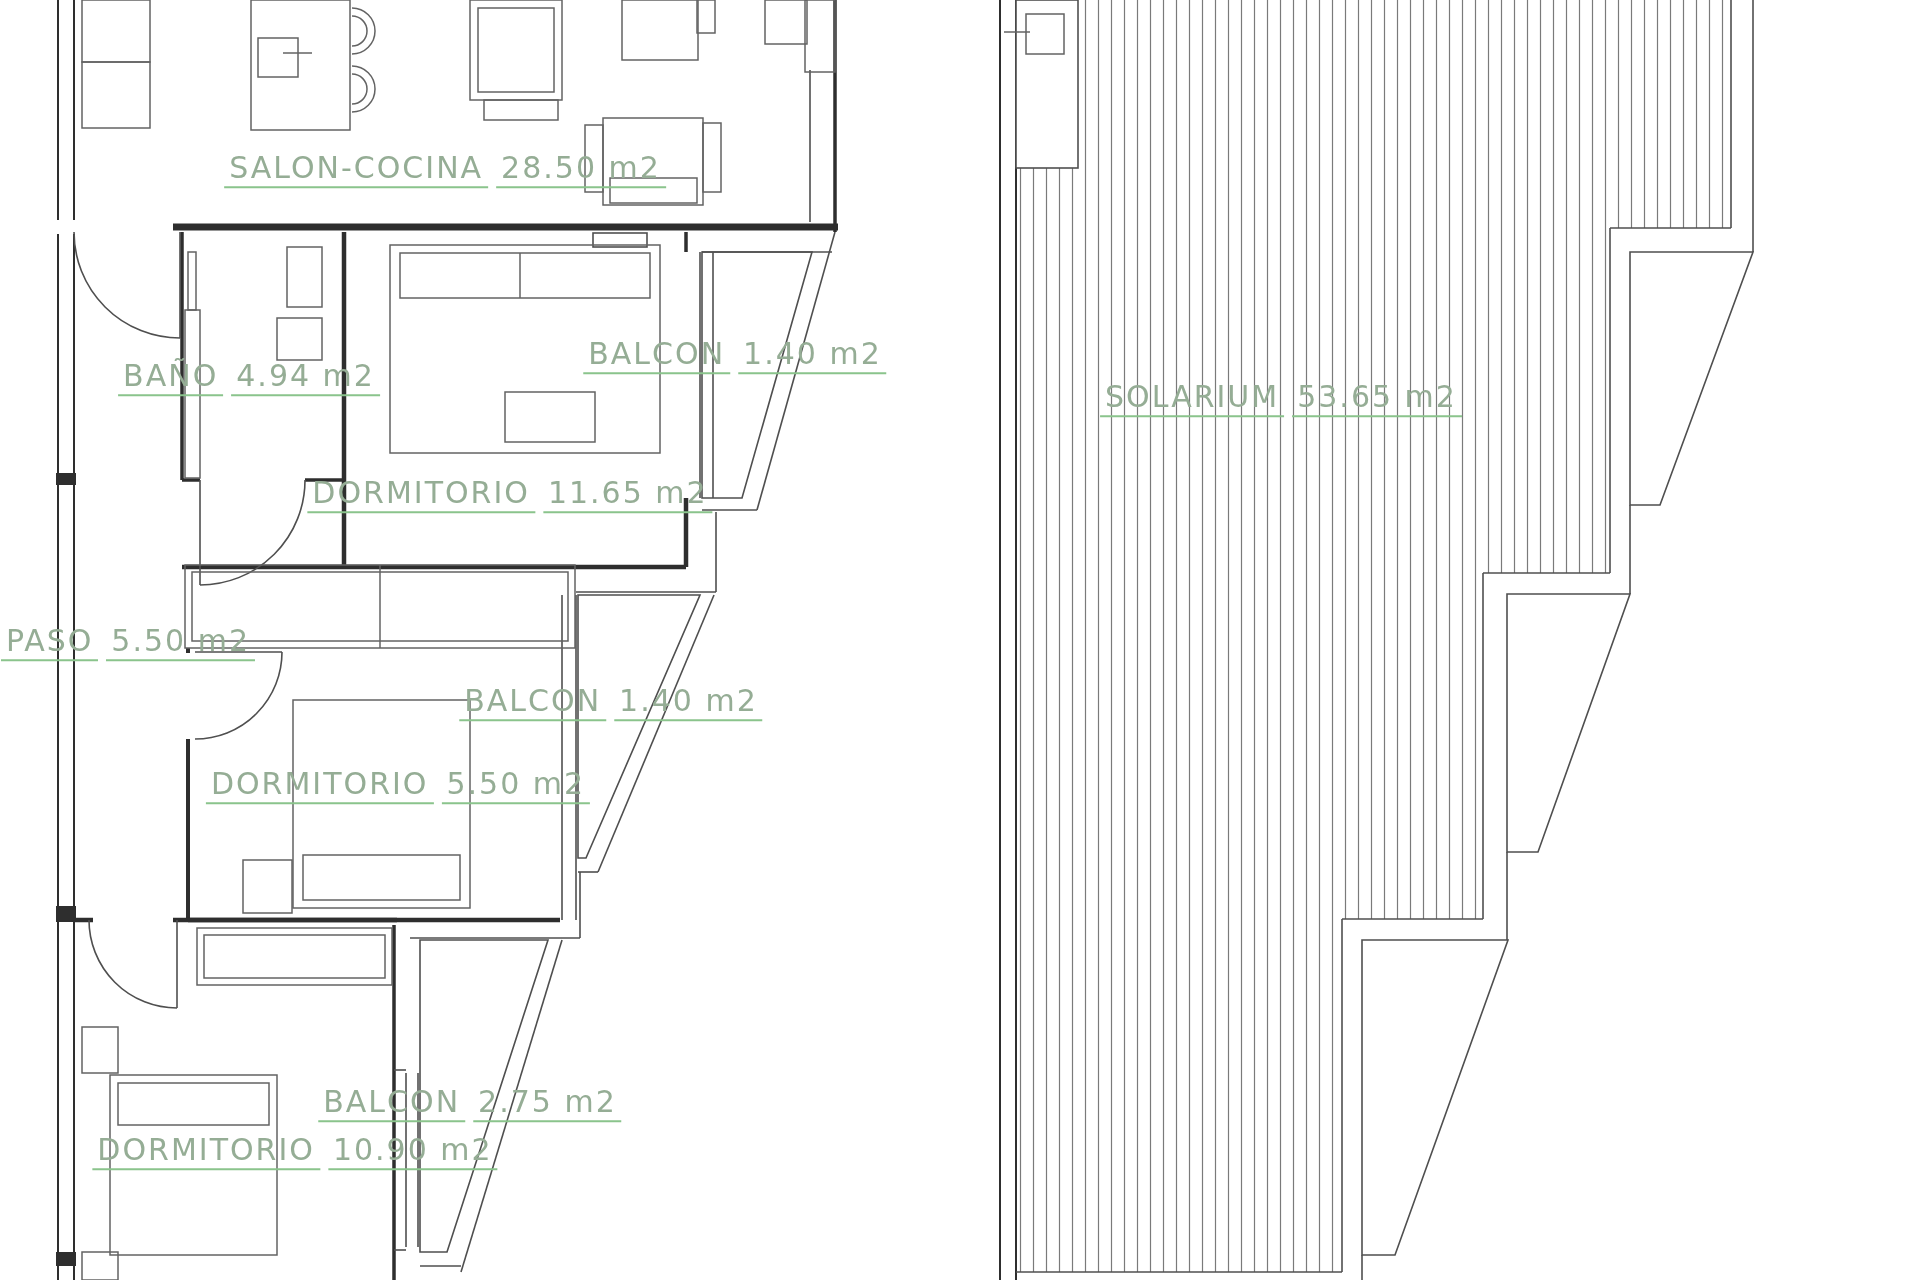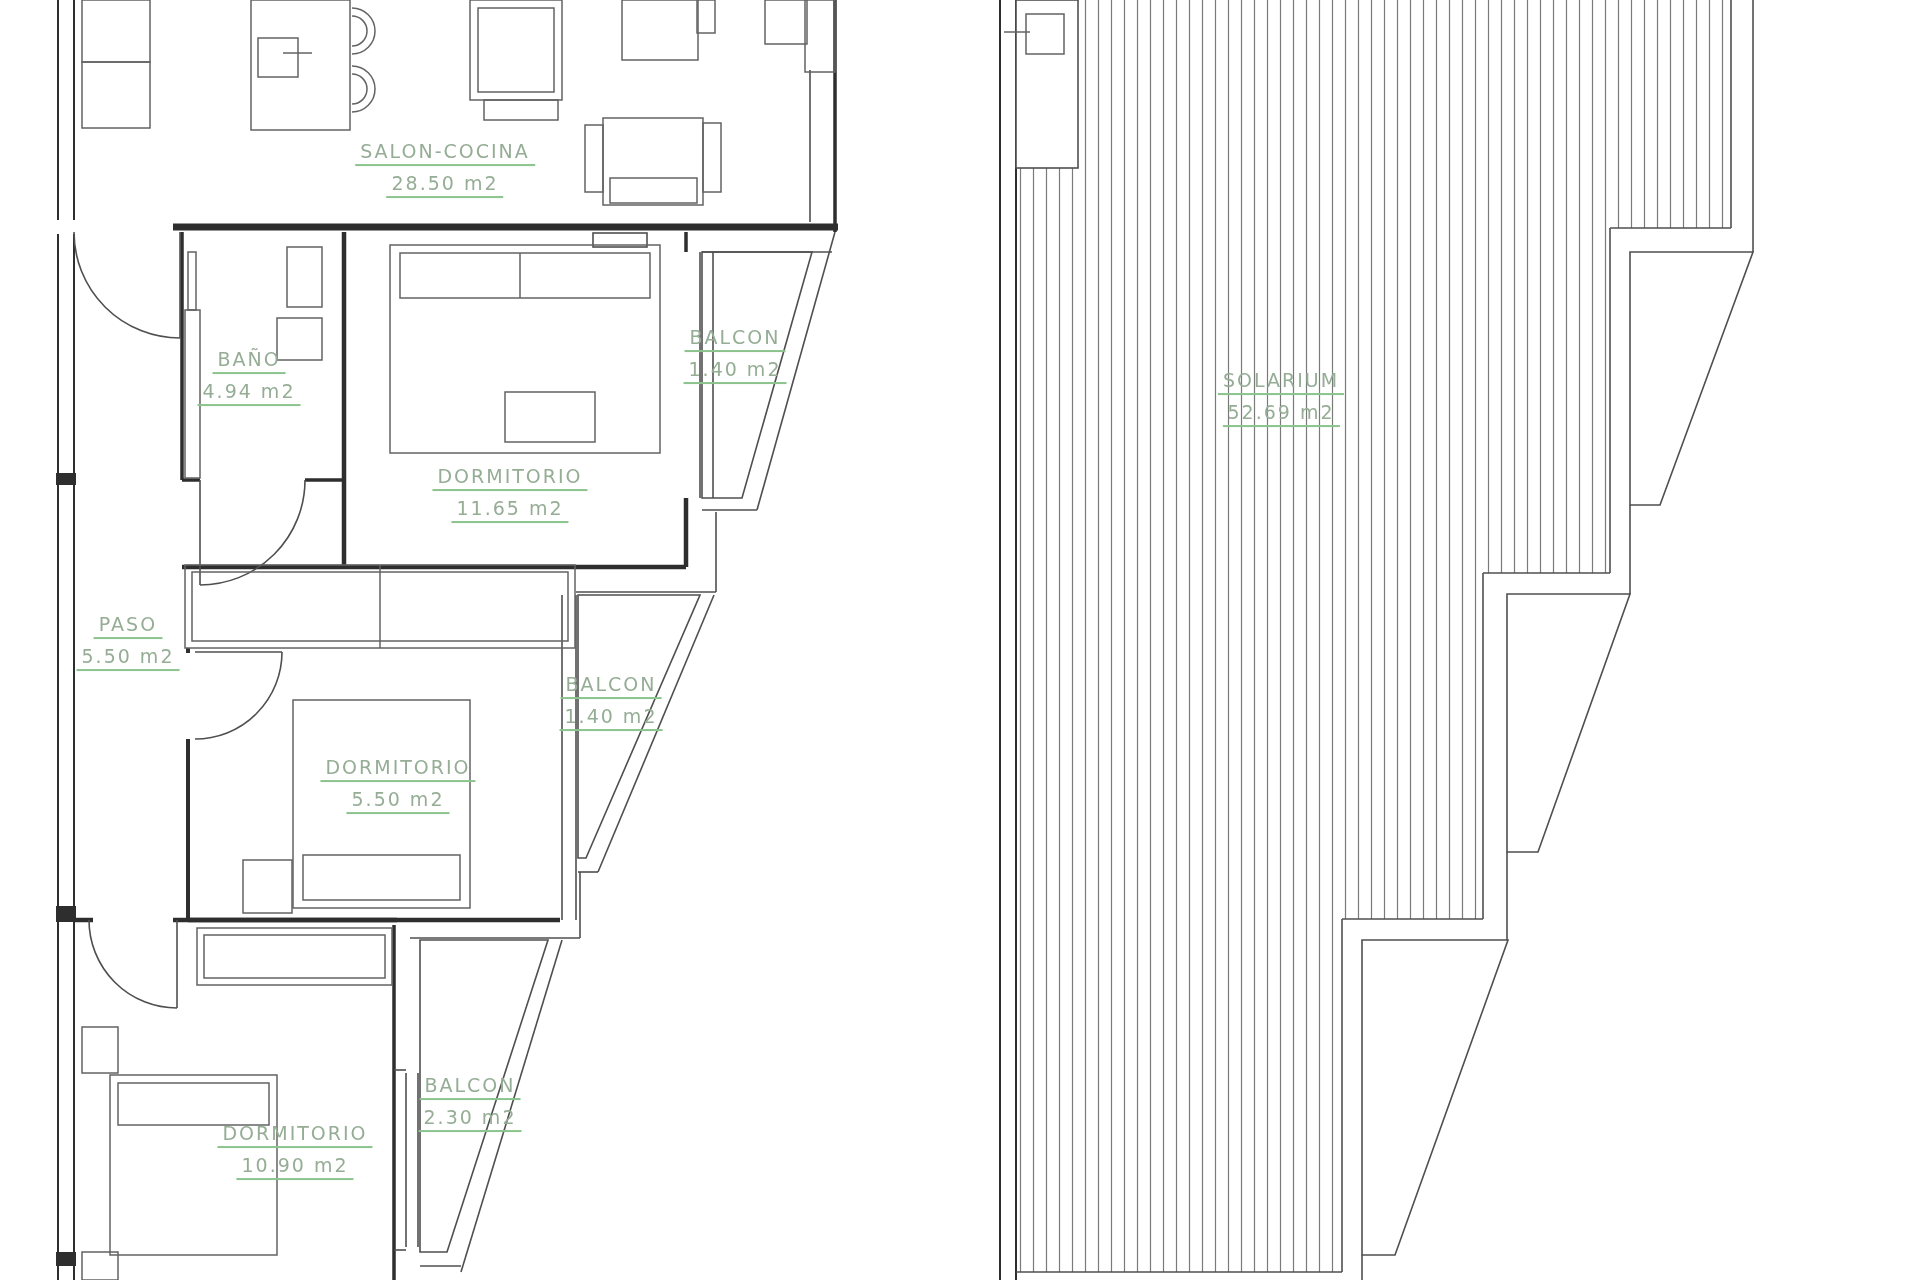--- a/index.html
+++ b/index.html
@@ -14,22 +14,22 @@
     position:relative;width:1920px;height:1280px;background:var(--background);
     overflow:hidden;font-family:"DejaVu Sans",sans-serif;
   }
   #plan-svg{position:absolute;left:0;top:0;}
   .w{stroke:var(--wall_dark);fill:none;stroke-linecap:butt;}
   .t{stroke:var(--line_gray);fill:none;stroke-width:1.6;}
   .f{stroke:#636363;fill:none;stroke-width:1.5;}
   .wh{fill:#ffffff;}
   .label{
     position:absolute;transform:translate(-50%,-50%);
-    display:flex;flex-direction:column;align-items:center;gap:8px;
-    color:var(--label_text);font-size:19px;letter-spacing:2px;line-height:1.05;
+    display:flex;flex-direction:row;align-items:center;gap:8px;
+    color:var(--label_text);font-size:30px;letter-spacing:2px;line-height:1.05;
     white-space:nowrap;text-align:center;
   }
   .label .ln{border-bottom:2px solid var(--label_green);padding:0 5px 2px;}
 </style>
 </head>
 <body>
 
 <div id="stage">
 
   <svg id="plan-svg" width="1920" height="1280" viewBox="0 0 1920 1280">
@@ -234,20 +234,20 @@
   <div class="label" style="left:611px;top:703px">
     <span class="ln">BALCON</span>
     <span class="ln">1.40 m2</span>
   </div>
   <div class="label" style="left:295px;top:1152px">
     <span class="ln">DORMITORIO</span>
     <span class="ln">10.90 m2</span>
   </div>
   <div class="label" style="left:470px;top:1104px">
     <span class="ln">BALCON</span>
-    <span class="ln">2.30 m2</span>
+    <span class="ln">2.75 m2</span>
   </div>
   <div class="label" style="left:1281px;top:399px">
     <span class="ln">SOLARIUM</span>
-    <span class="ln">52.69 m2</span>
+    <span class="ln">53.65 m2</span>
   </div>
 
 </div>
 
 </body></html>

